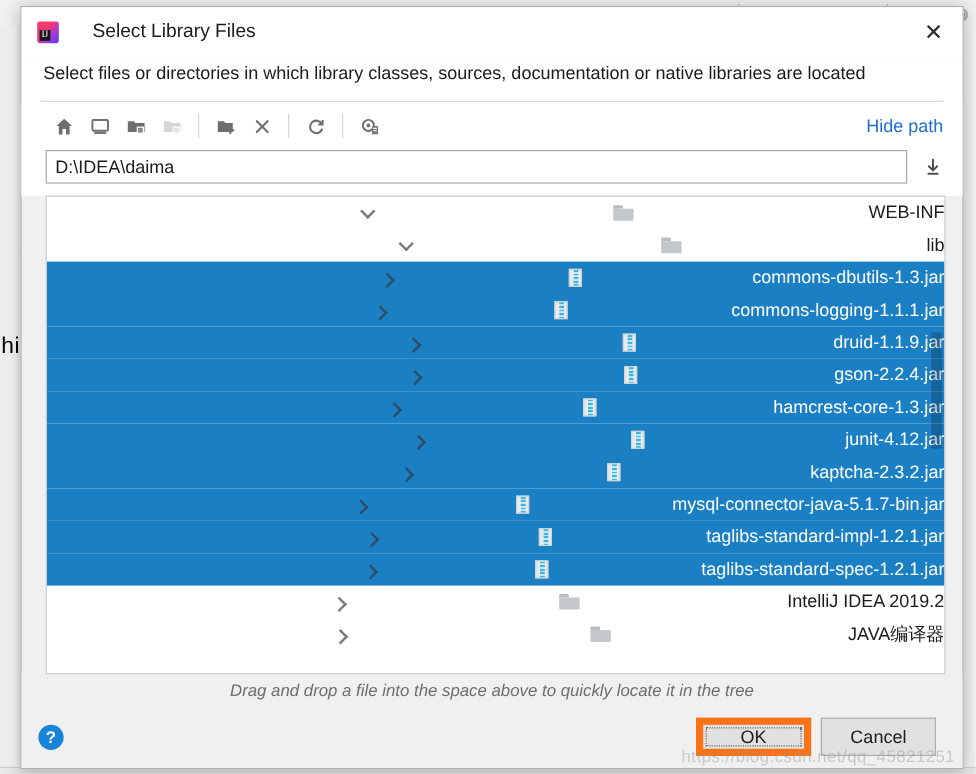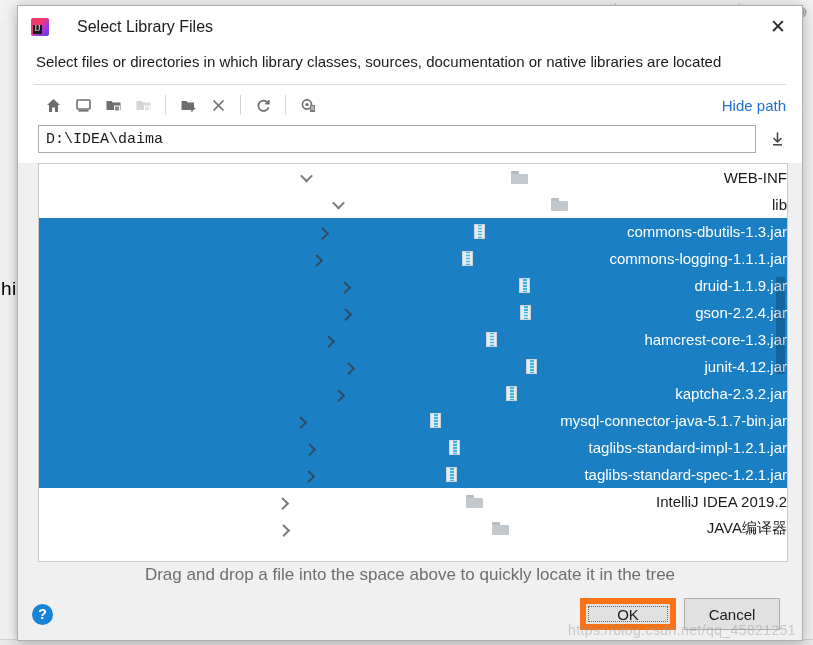--- a/index.html
+++ b/index.html
@@ -100,21 +100,21 @@
   #hide-path-link { font-size: 15px; color: #1f6fd0; cursor: default; padding-right: 2px; }
 
   
   #path-row {
     display: flex; align-items: center; gap: 10px;
     padding: 0 14px 10px 20px; background: #ffffff;
   }
   #path-input {
     flex: 1; height: 28px;
     border: 1px solid #a9a9a9; background: #fff;
-    font-family: Liberation Mono, monospace; font-size: 15px; color: #1b1b1b;
+    font-family: Liberation Sans, sans-serif; font-size: 15px; color: #1b1b1b;
     padding: 0 7px;
   }
   #path-insert-button { width: 22px; height: 26px; display:flex; align-items:center; justify-content:center; cursor: default; }
 
   
   #tree-wrap {
     flex: 1; position: relative; overflow: hidden;
     background: #ffffff; border: 1px solid #c8c8c8;
     margin: 0 14px 0 20px;
   }
@@ -154,21 +154,21 @@
   
   #tree-scrollbar { position: absolute; right: 0; top: 0; bottom: 0; width: 13px; }
   #tree-scroll-thumb {
     position: absolute; right: 2px; width: 9px; top: 113px; height: 97px;
     background: rgba(0,0,0,.20); border-radius: 1px;
   }
 
   
   #drag-hint {
     flex: none; height: 26px; display: flex; align-items: center; justify-content: center;
-    font-size: 17px; color: #6e6e6e; background: #f0f0f0;
+    font-size: 14px; color: #6e6e6e; background: #f0f0f0; font-style: italic;
   }
 
   
   #button-bar {
     flex: none; height: 52px; display: flex; align-items: center;
     padding: 0 22px 0 14px; background: #f0f0f0; position: relative;
   }
   #help-button {
     width: 21px; height: 21px; border-radius: 50%; background: #1883d7;
     color: #fff; font-size: 14px; font-weight: bold;

